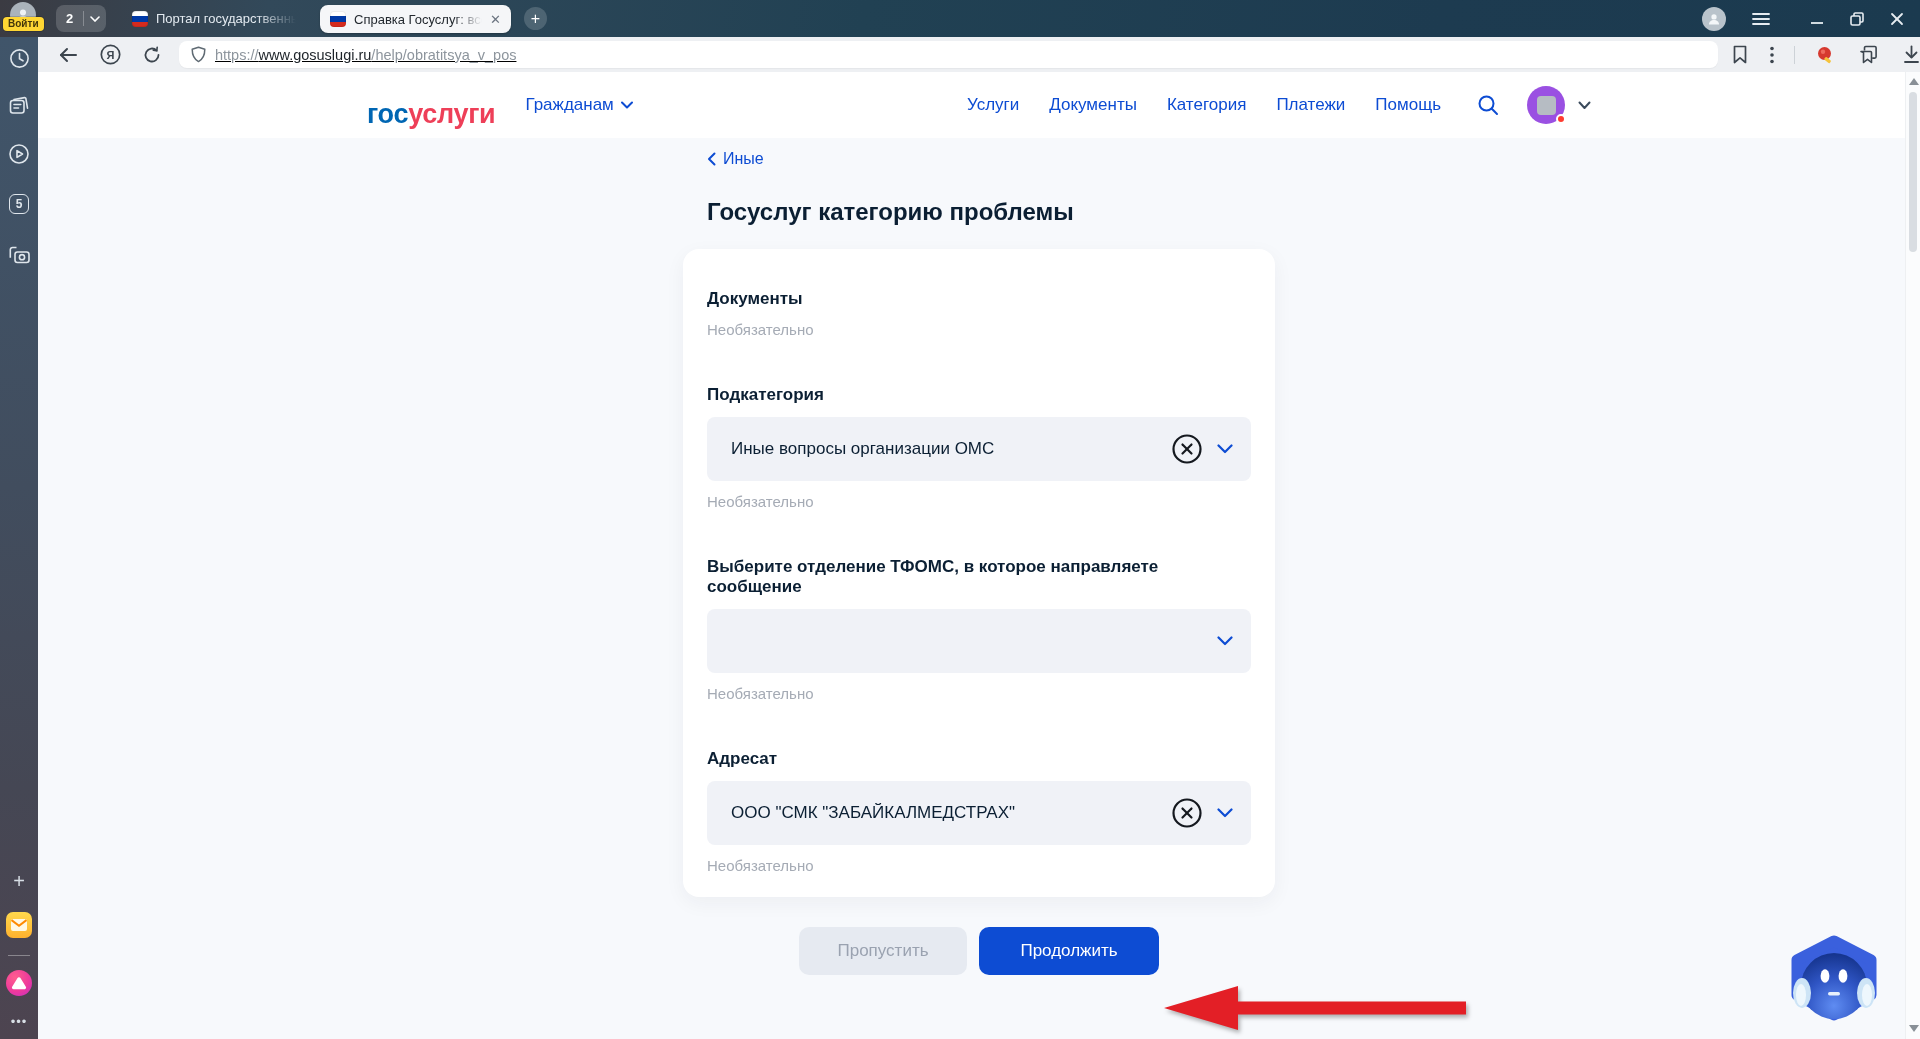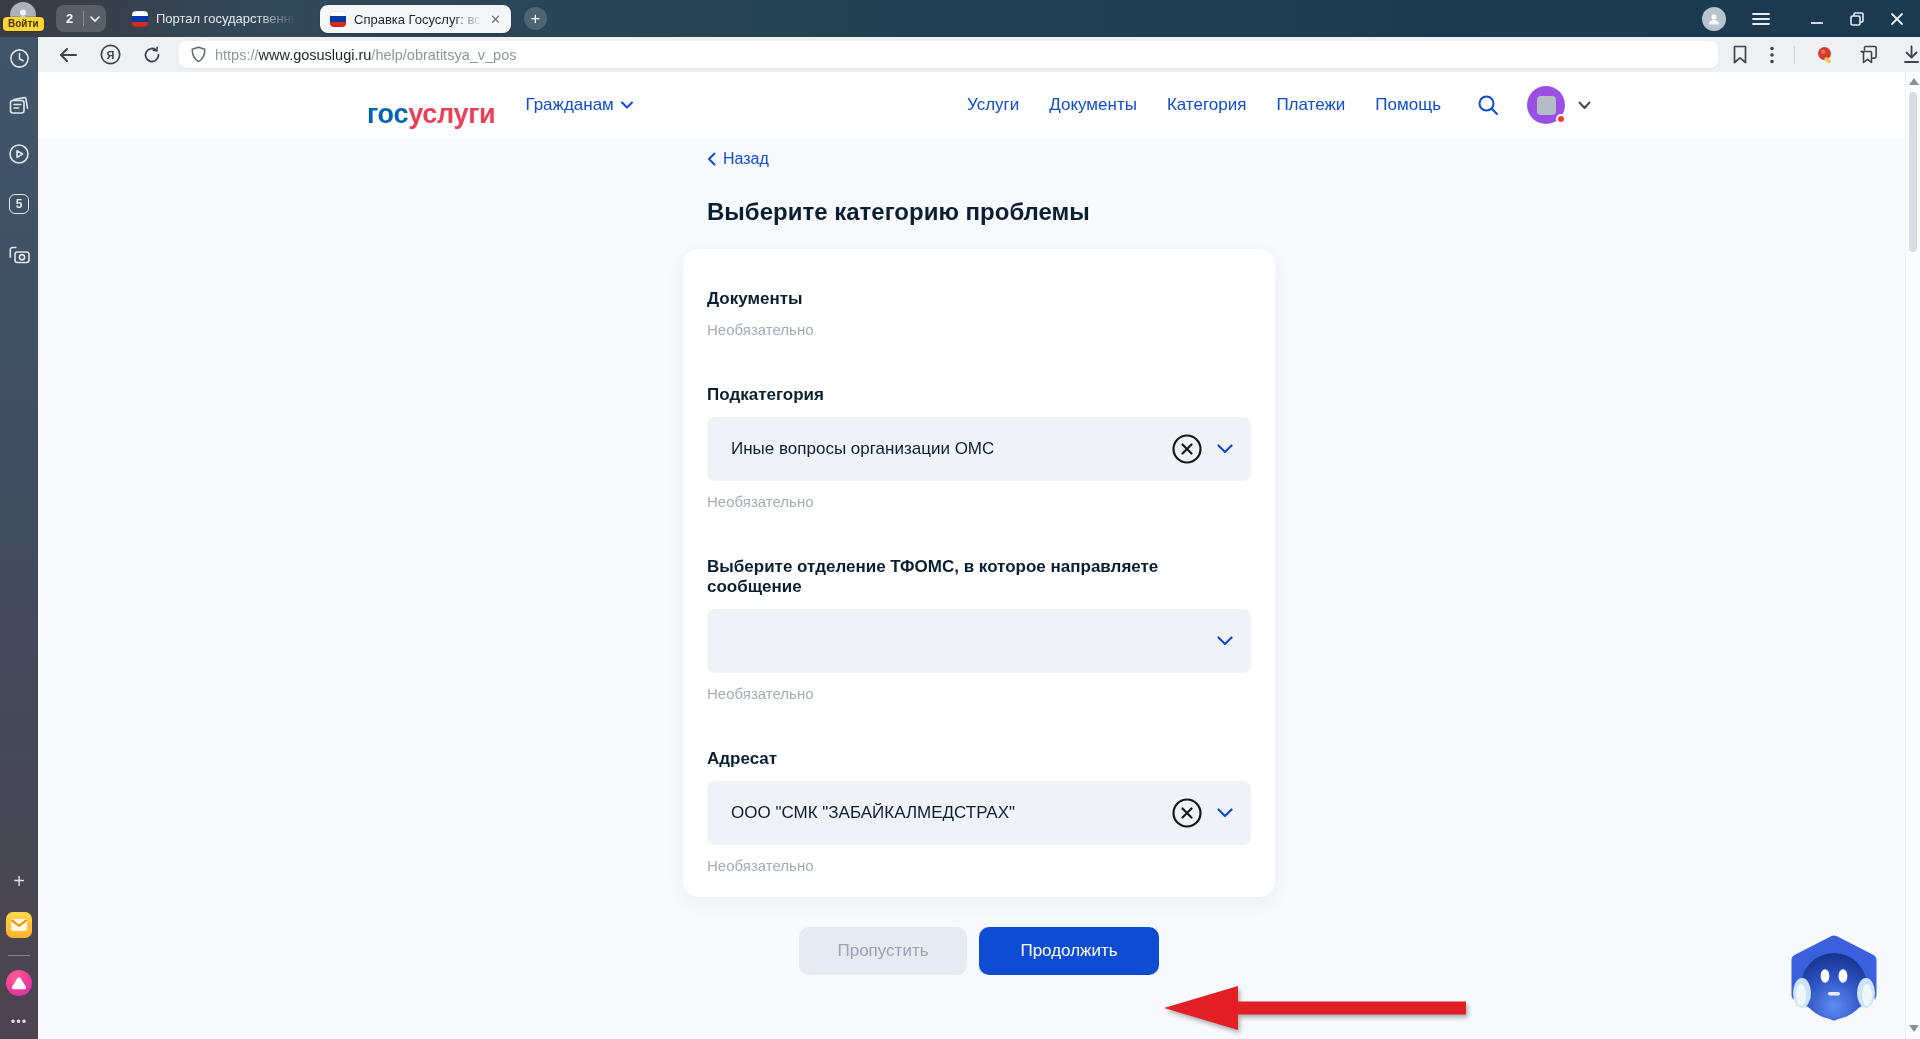--- a/index.html
+++ b/index.html
@@ -35,21 +35,21 @@
     background:rgba(255,255,255,.17); color:#fff; font-size:16px; display:flex; align-items:center; justify-content:center; }
   .tb-right { position:absolute; right:16px; top:0; height:37px; display:flex; align-items:center; gap:26px; }
   .win-avatar { width:24px; height:24px; border-radius:50%; background:#b9c3cb; display:flex; align-items:center; justify-content:center; }
 
   
   #toolbar { position:absolute; left:38px; top:37px; width:1882px; height:35px; background:#eef0f3;
     display:flex; align-items:center; }
   .tool-icon { display:flex; align-items:center; justify-content:center; }
   #toolbar .lead { margin-left:20px; margin-right:22px; }
   .url-field { width:1550px; height:27px; background:#fff; border-radius:8px; display:flex; align-items:center;
-    padding:0 12px; gap:9px; box-shadow:0 1px 1px rgba(0,0,0,.04); }
+    padding:0 12px; gap:9px; box-shadow:0 1px 1px rgba(0,0,0,.04);text-decoration:underline; }
   .url-text { font-size:14.5px; color:#8d959d; white-space:nowrap; }
   .url-text .host { color:#1d2329; }
   .tb-divider { width:1px; height:18px; background:#cdd2d7; }
 
   
   #sidebar { position:absolute; left:0; top:37px; width:38px; height:1002px;
     background:linear-gradient(180deg,#40556a 0%, #414d5e 45%, #454754 75%, #4d4450 100%);
     display:flex; flex-direction:column; align-items:center; }
   .sb-icon { width:38px; height:38px; display:flex; align-items:center; justify-content:center; color:#dfe6ec; }
   .sb-board { width:20px; height:20px; border:1.7px solid #dfe6ec; border-radius:6px; font-size:12px; font-weight:bold;
@@ -334,24 +334,24 @@
           </svg>
       </div>
     </div>
   </div>
 
   <div class="content-col">
     <div class="back-row">
       <svg width="9" height="14" viewBox="0 0 9 14">
           <polyline points="7.5,1.5 2,7 7.5,12.5" fill="none" stroke="#0d4cd3" stroke-width="2" stroke-linecap="round" stroke-linejoin="round"></polyline>
         </svg>
-      <span>Назад</span>
-    </div>
-
-    <h1 class="page-title">Выберите категорию проблемы</h1>
+      <span>Иные</span>
+    </div>
+
+    <h1 class="page-title">Госуслуг категорию проблемы</h1>
 
     <div class="card">
 
       <div class="group">
         <div class="f-label">Документы</div>
         <div class="f-hint">Необязательно</div>
       </div>
 
       <div class="group">
         <div class="f-label">Подкатегория</div>

